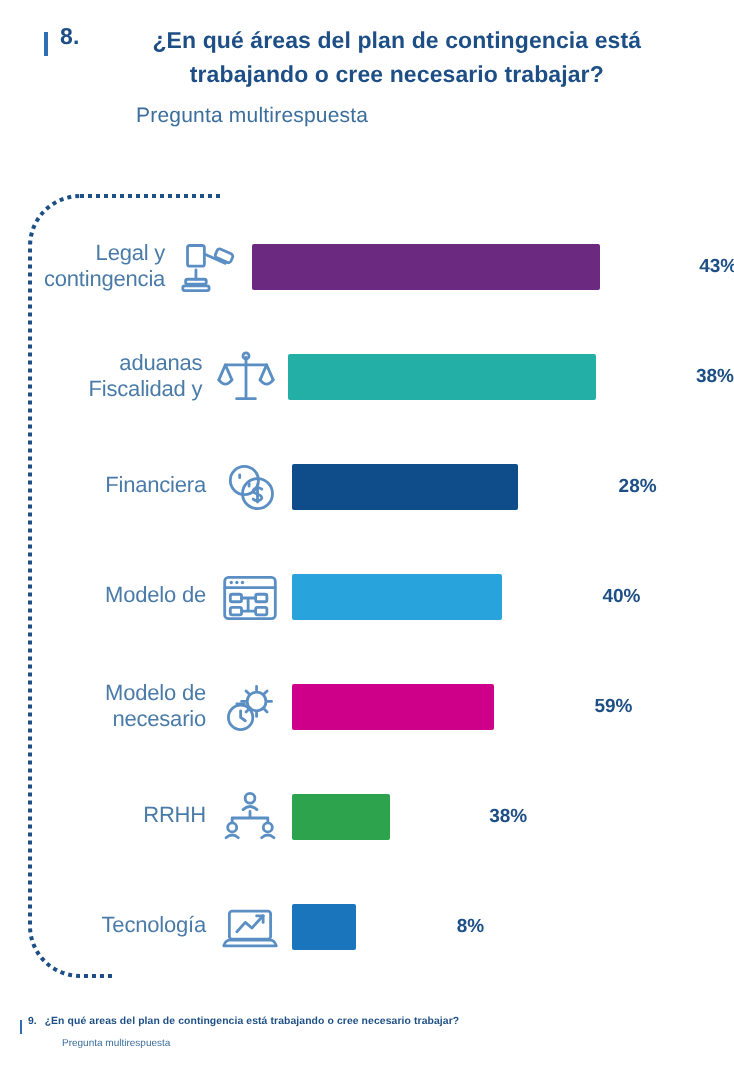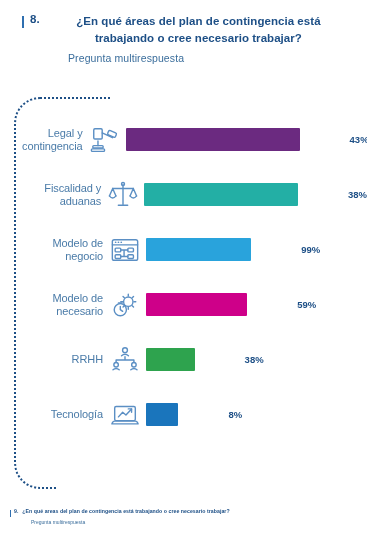--- a/index.html
+++ b/index.html
@@ -81,21 +81,21 @@
     position: absolute;
     left: 58px; top: 482px;
     width: 307px; height: 14px;
     background: #ffffff;
   }
 
   
   .rows {
     position: absolute;
     left: 0;
-    top: 112px;
+    top: 106px;
     width: 367px;
   }
   .row {
     position: relative;
     height: 55px;
     display: flex;
     align-items: center;
   }
   .cat-label {
     width: 86px;
@@ -212,64 +212,81 @@
       </svg>
     </div>
     <div class="bar-zone">
       <div class="bar" style="width:174px;background:#6B2A80"></div>
       <div class="bar-value">43%</div>
     </div>
   </div>
 
   <div class="row">
     <div class="cat-label">
+      <div>aduanas</div>
       <div>Fiscalidad y</div>
-      <div>aduanas</div>
     </div>
     <div class="cat-icon">
       <svg width="30" height="30" viewBox="0 0 32 32" fill="none" stroke="#5b8fc4" stroke-width="1.5" stroke-linecap="round" stroke-linejoin="round">
         <path d="M16 5 L16 26"></path>
         <circle cx="16" cy="4.2" r="1.6"></circle>
         <path d="M5 9 L27 9"></path>
         <path d="M5 9 L1.5 17 M5 9 L8.5 17"></path>
         <path d="M1.5 17 Q5 21.5 8.5 17"></path>
         <path d="M27 9 L23.5 17 M27 9 L30.5 17"></path>
         <path d="M23.5 17 Q27 21.5 30.5 17"></path>
         <path d="M11 27 L21 27"></path>
       </svg>
     </div>
     <div class="bar-zone">
       <div class="bar" style="width: 153.8px; background: rgb(35, 175, 165);"></div>
       <div class="bar-value">38%</div>
     </div>
   </div>
 
+  <div class="row">
+    <div class="cat-label">
+      <div>Financiera</div>
+    </div>
+    <div class="cat-icon">
+      <svg width="30" height="30" viewBox="0 0 32 32" fill="none" stroke="#5b8fc4" stroke-width="1.5" stroke-linecap="round" stroke-linejoin="round">
+        <circle cx="13" cy="12" r="7.5"></circle>
+        <circle cx="20" cy="19" r="8"></circle>
+        <path d="M20 14.5 L20 23.5"></path>
+        <path d="M22.3 16.6 q-2.3-1.6-4.1 0 q-1.3 1.3 .6 2.2 q2.6 .9 3.2 1.7 q .9 1.4-1 2.1 q-1.7 .6-3.3-.7"></path>
+        <path d="M10.5 9 L10.5 10.5 M15.5 13.5 L15.5 15"></path>
+      </svg>
+    </div>
+    <div class="bar-zone">
+      <div class="bar" style="width: 113.3px; background: rgb(14, 76, 138);"></div>
+      <div class="bar-value">28%</div>
+    </div>
+  </div>
 
   <div class="row">
     <div class="cat-label">
       <div>Modelo de</div>
-      <div>negocio</div>
     </div>
     <div class="cat-icon">
       <svg width="30" height="30" viewBox="0 0 32 32" fill="none" stroke="#5b8fc4" stroke-width="1.5" stroke-linecap="round" stroke-linejoin="round">
         <rect x="2.5" y="5" width="27" height="22" rx="2"></rect>
         <path d="M2.5 10.5 L29.5 10.5"></path>
         <circle cx="6" cy="7.7" r=".9" fill="#5b8fc4" stroke="none"></circle>
         <circle cx="9" cy="7.7" r=".9" fill="#5b8fc4" stroke="none"></circle>
         <circle cx="12" cy="7.7" r=".9" fill="#5b8fc4" stroke="none"></circle>
         <rect x="5.5" y="14" width="6" height="4" rx="1"></rect>
         <rect x="19" y="14" width="6" height="4" rx="1"></rect>
         <rect x="5.5" y="21" width="6" height="4" rx="1"></rect>
         <rect x="19" y="21" width="6" height="4" rx="1"></rect>
         <path d="M11.5 16 L19 16 M11.5 23 L19 23 M15 16 L15 23"></path>
       </svg>
     </div>
     <div class="bar-zone">
       <div class="bar" style="width: 105.2px; background: rgb(41, 163, 220);"></div>
-      <div class="bar-value">99%</div>
+      <div class="bar-value">40%</div>
     </div>
   </div>
 
   <div class="row">
     <div class="cat-label">
       <div>Modelo de</div>
       <div>necesario</div>
     </div>
     <div class="cat-icon">
       <svg width="30" height="30" viewBox="0 0 32 32" fill="none" stroke="#5b8fc4" stroke-width="1.5" stroke-linecap="round" stroke-linejoin="round">

